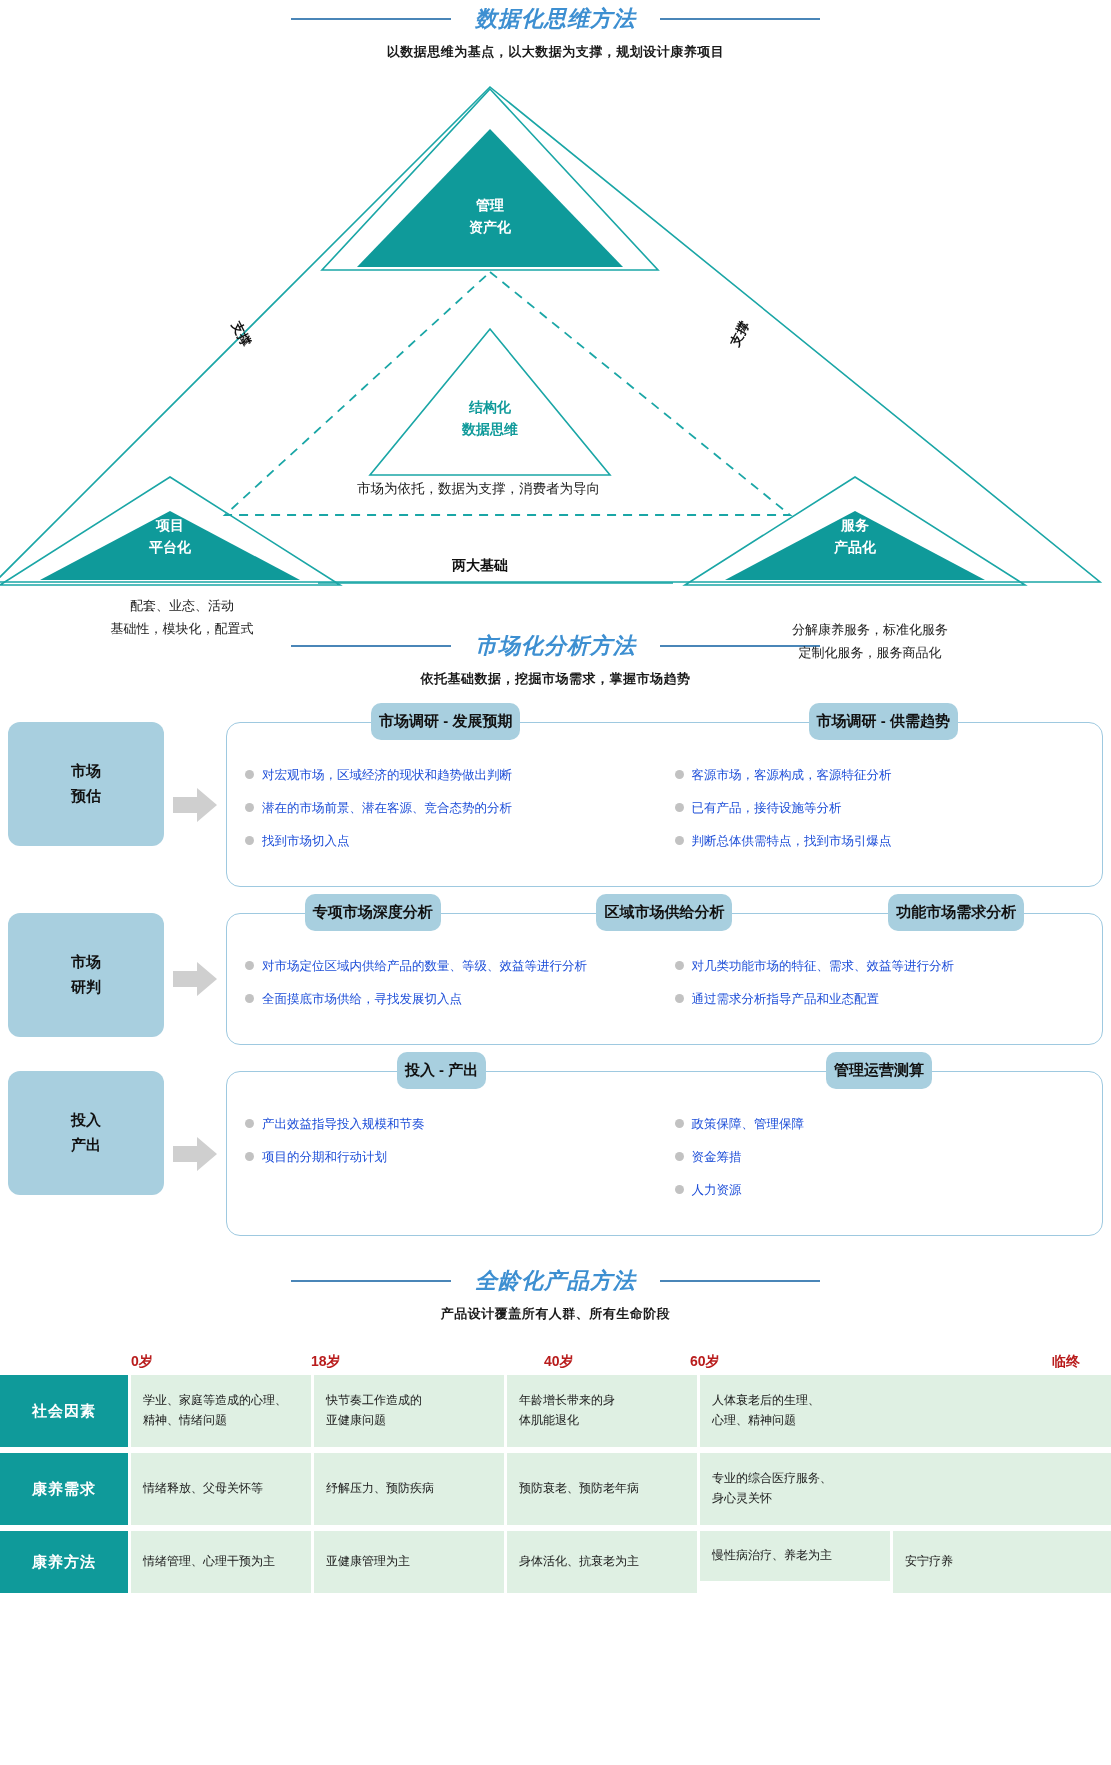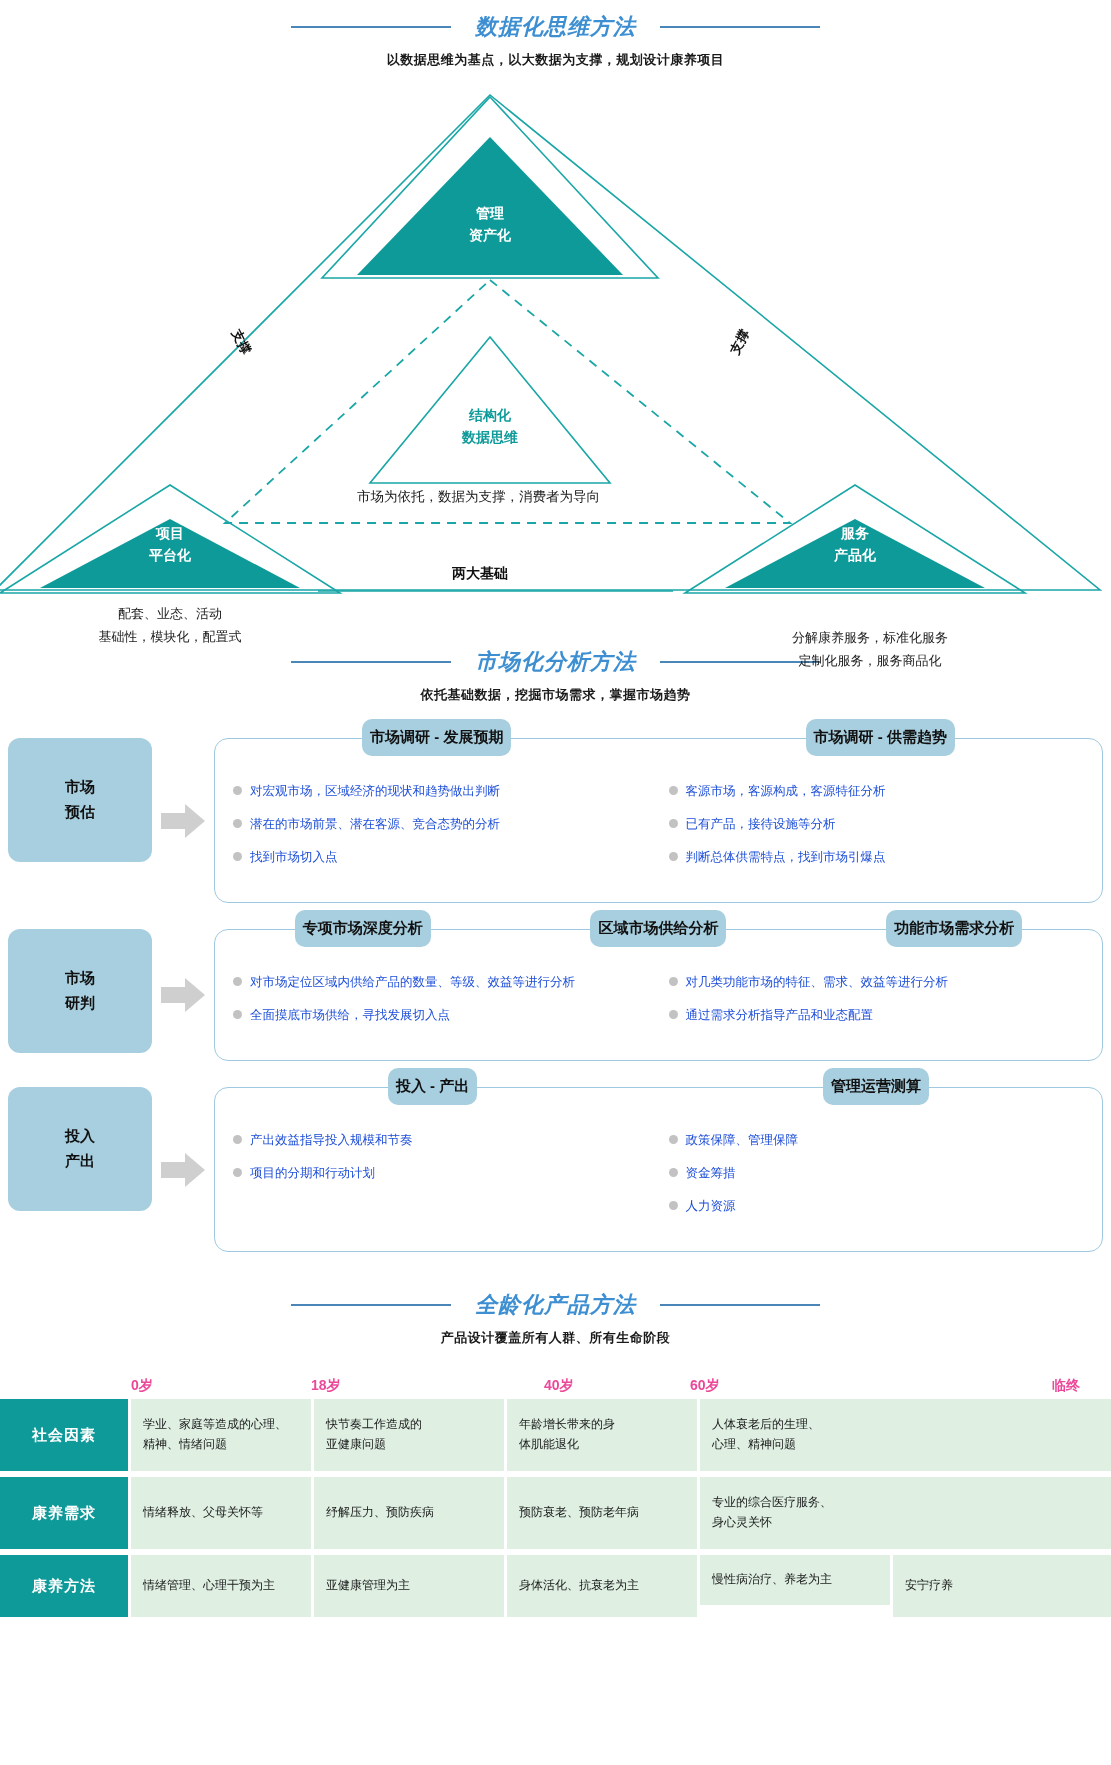--- a/index.html
+++ b/index.html
@@ -10,21 +10,21 @@
     color: #1a1a1a;
     position: relative;
   }
 
   
   .sec-head {
     display: flex;
     align-items: center;
     justify-content: center;
     gap: 24px;
-    padding-top: 12px;
+    padding-top: 4px;
   }
   .sec-head .rule {
     height: 2px;
     background: #4a86b8;
     width: 160px;
   }
   .sec-head .sec-title {
     color: #3d8fd1;
     font-size: 22px;
     font-weight: bold;
@@ -89,21 +89,21 @@
 
   
   .mk-wrap { margin-top: 34px; }
   .mk-row {
     position: relative;
     display: flex;
     align-items: flex-start;
     margin-bottom: 26px;
   }
   .mk-stage {
-    width: 144px;
+    width: 156px;
     margin-left: 8px;
     background: #a8cfdf;
     border-radius: 12px;
     color: #111;
     font-size: 15px;
     font-weight: bold;
     line-height: 1.65;
     display: flex;
     align-items: center;
     justify-content: center;
@@ -177,21 +177,21 @@
   .age-head { margin-top: 26px; }
   .age-axis {
     position: relative;
     height: 26px;
     margin-top: 22px;
   }
   .age-tick {
     position: absolute;
     font-size: 14px;
     font-weight: bold;
-    color: #ec4899;
+    color: #b91c1c;
     bottom: 0;
   }
   .age-table {
     display: flex;
     flex-direction: column;
     gap: 6px;
     margin-top: 4px;
   }
   .age-row { display: flex; gap: 3px; align-items: stretch; }
   .age-rowhead {
@@ -258,21 +258,21 @@
   <div class="tri-lbl teal" style="left:420px; top:330px; width:140px;">结构化
 数据思维</div>
 
   <div class="mid-note" style="left:357px; top:413px;">市场为依托，数据为支撑，消费者为导向</div>
 
   <div class="support-lbl" style="left:228px; top:258px; transform:rotate(63deg);">支撑</div>
   <div class="support-lbl" style="left:727px; top:258px; transform:rotate(-63deg);">支撑</div>
 
   <div class="base-lbl" style="left:452px; top:490px;">两大基础</div>
 
-  <div class="foot-cap" style="left:20px; top:528px; width:300px;">配套、业态、活动
+  <div class="foot-cap" style="left:32px; top:528px; width:300px;">配套、业态、活动
 基础性，模块化，配置式</div>
   <div class="foot-cap" style="left:700px; top:552px; width:340px;">分解康养服务，标准化服务
 定制化服务，服务商品化</div>
 </div>
 
 <div class="sec-head">
   <div class="rule"></div>
   <div class="sec-title">市场化分析方法</div>
   <div class="rule"></div>
 </div>

